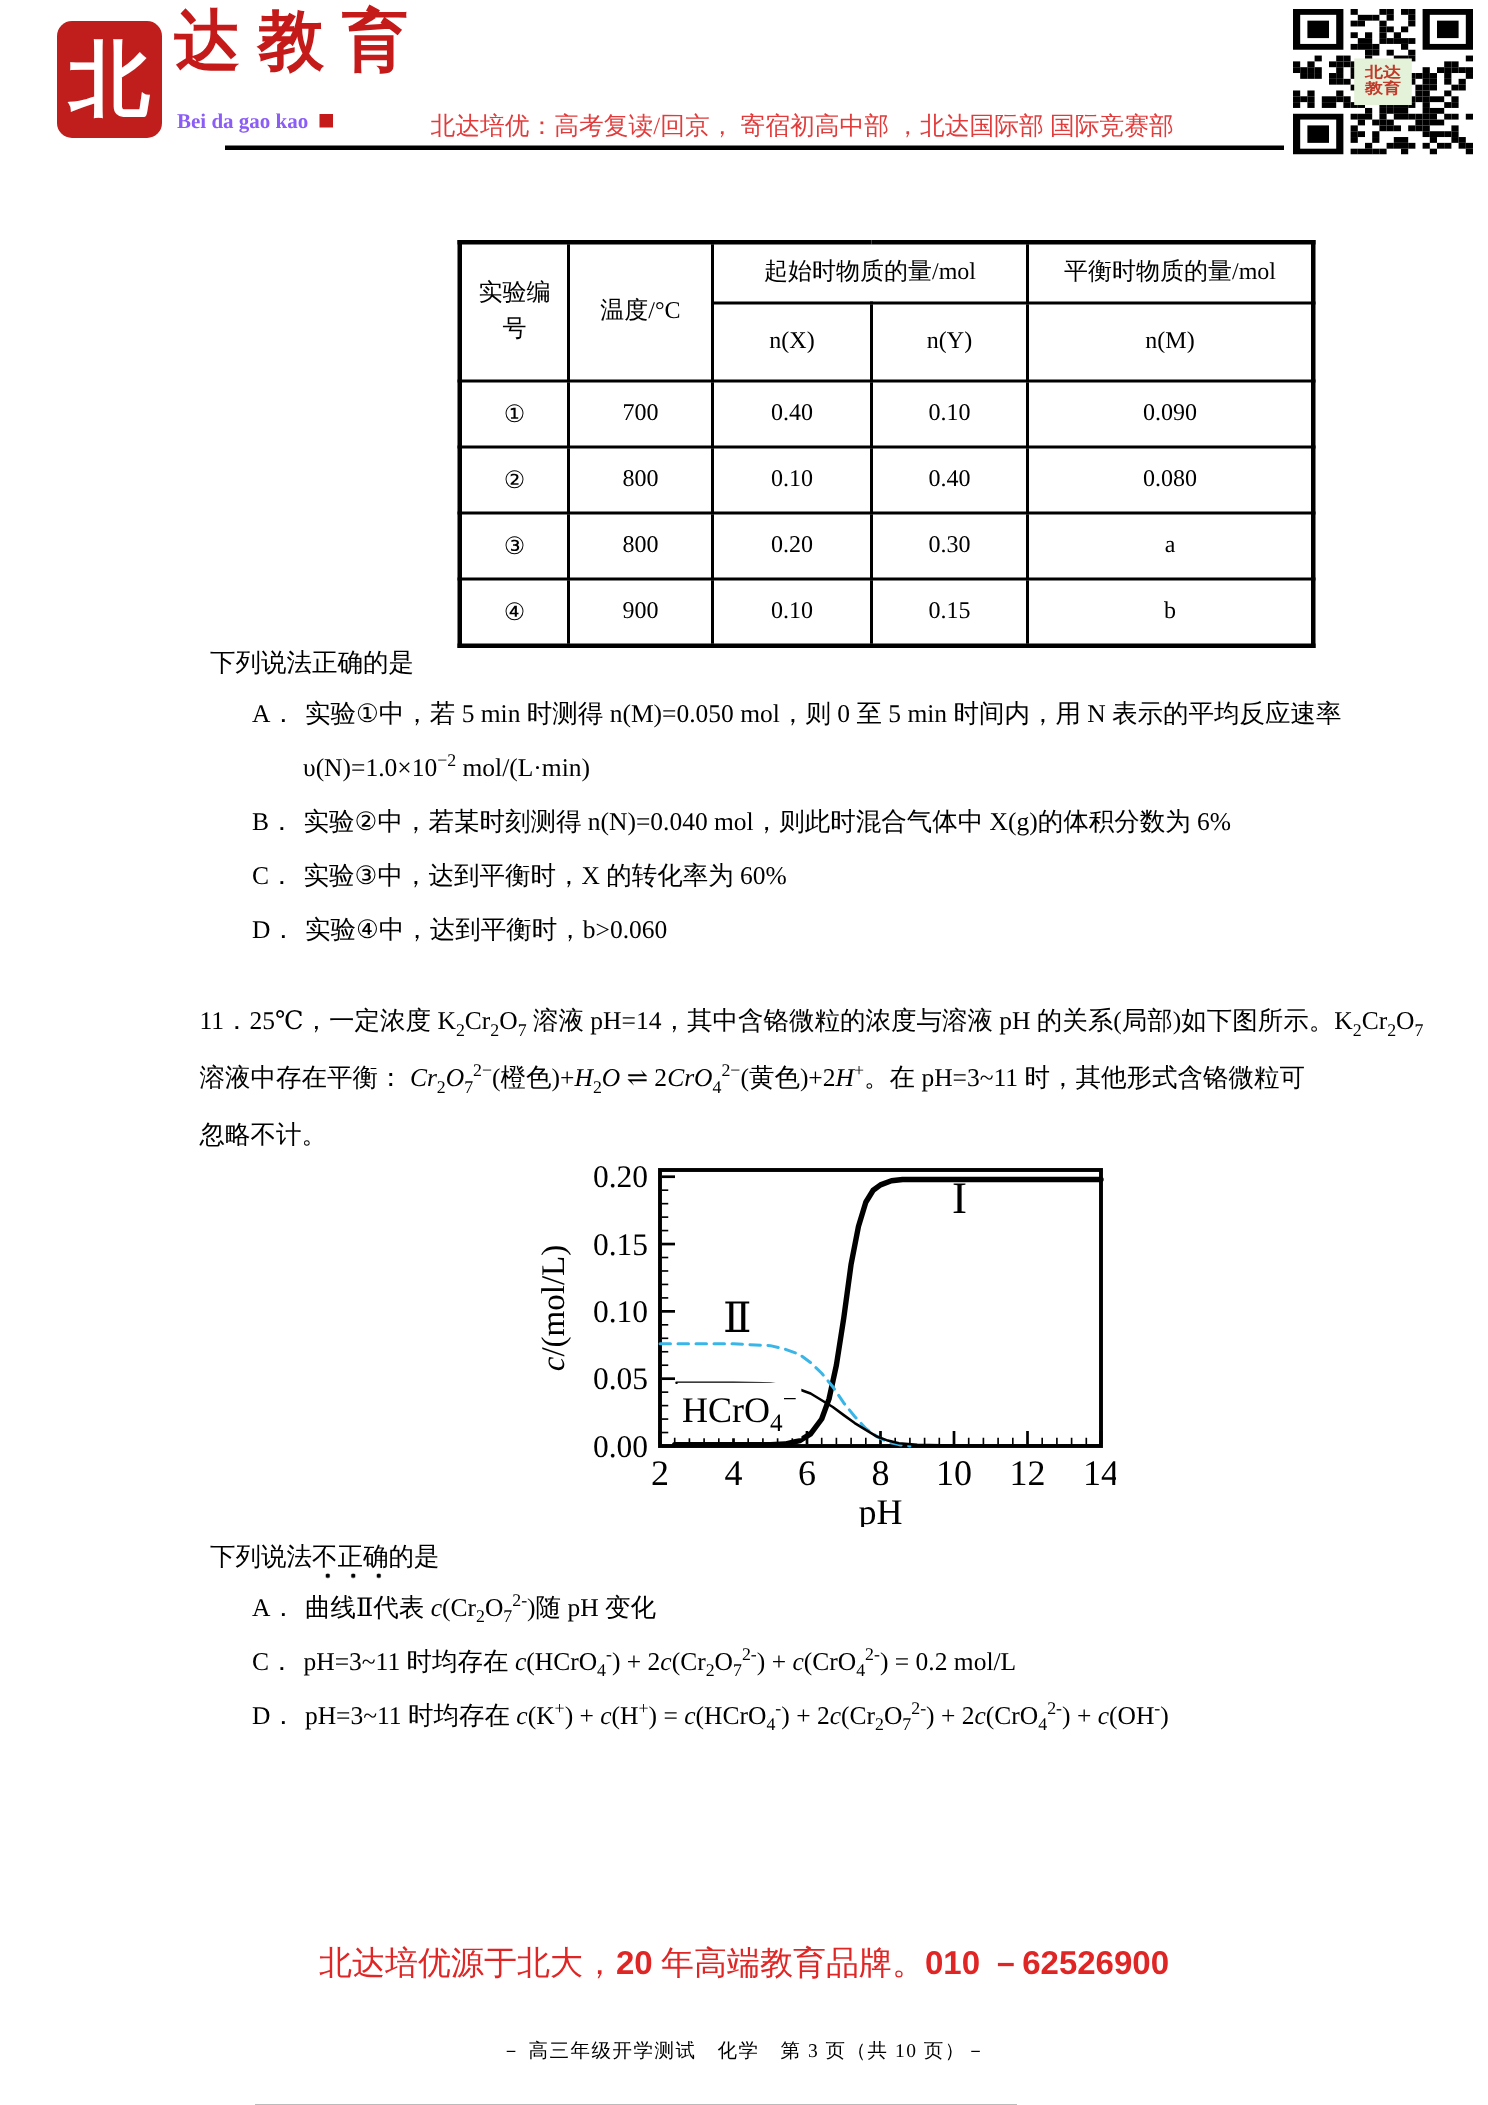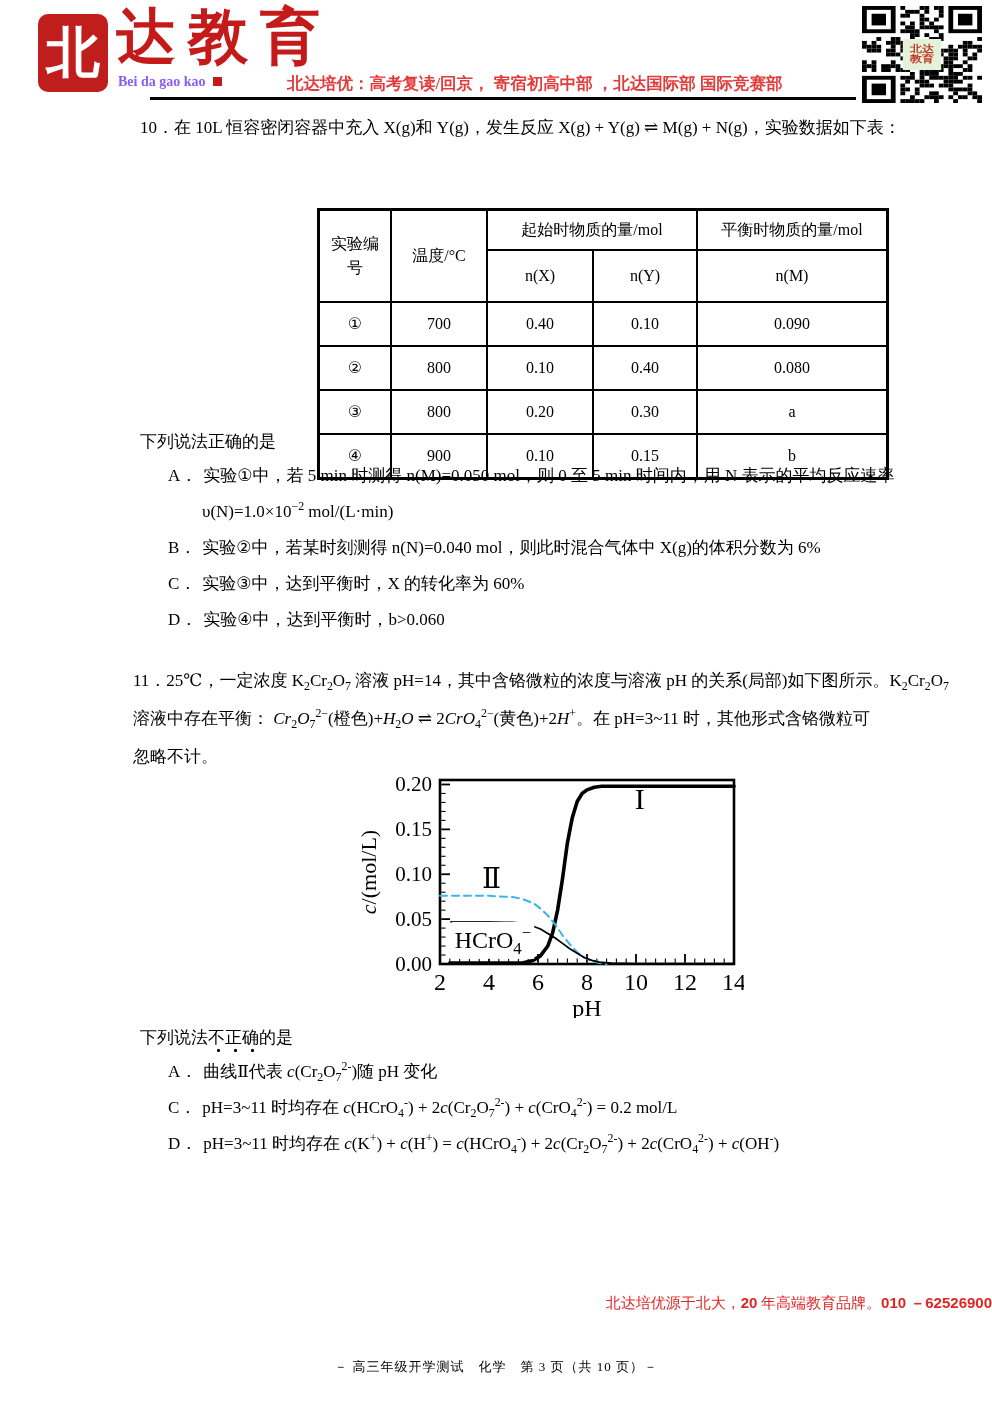--- a/index.html
+++ b/index.html
@@ -2,25 +2,25 @@
 <html><head>
 <meta charset="utf-8">
 <style>
   html,body{margin:0;padding:0;background:#888;}
   .page{position:relative;width:992px;height:1403px;background:#ffffff;margin:0 auto;
         font-family:"Liberation Serif","DejaVu Serif","DejaVu Sans",serif;color:#000;overflow:hidden;}
   
   .stamp{position:absolute;left:38px;top:14px;width:70px;height:78px;background:#c01d1d;border-radius:10px;
          display:flex;align-items:center;justify-content:center;}
   .stamp span{color:#fff;font-size:54px;font-weight:bold;line-height:1;}
-  .logo-callig{position:absolute;left:116px;top:4px;font-size:60px;font-weight:bold;color:#c41a1a;
+  .logo-callig{position:absolute;left:116px;top:4px;font-size:44px;font-weight:bold;color:#c41a1a;
                letter-spacing:12px;line-height:1.1;font-family:"Liberation Serif",serif;}
   .logo-roman{position:absolute;left:118px;top:74px;font-size:14px;font-weight:bold;color:#8b5cf6;}
   .logo-roman .sq{display:inline-block;width:9px;height:9px;background:#c41a1a;margin-left:7px;}
-  .slogan{position:absolute;left:287px;top:73px;font-size:16.5px;font-weight:bold;color:#e23b3b;white-space:nowrap;}
+  .slogan{position:absolute;left:287px;top:73px;font-size:16.5px;font-weight:normal;color:#e23b3b;white-space:nowrap;}
   .header-rule{position:absolute;left:150px;top:97px;width:706px;height:2.5px;background:#000;}
   #qr-svg{position:absolute;left:862px;top:6px;}
   
   .blk{position:absolute;font-size:17px;line-height:24px;}
   sub,sup{font-size:70%;line-height:0;}
   i{font-family:"Liberation Serif",serif;}
   .opt{margin:0 0 12px 0;}
   .opt .olabel{margin-right:6px;}
   .cont{margin:0 0 12px 34px;}
   .emph{padding-bottom:6px;background-image:radial-gradient(circle,#000 1.3px,transparent 1.7px);
@@ -29,21 +29,21 @@
   table.exp{border-collapse:collapse;border:3px solid #000;font-size:16px;}
   table.exp th,table.exp td{border:2px solid #000;text-align:center;font-weight:normal;padding:0 10px;}
   table.exp .r1 th{height:38px;}
   table.exp .r2 th{height:50px;}
   table.exp td{height:42px;}
   .w-exp{width:50px;} .w-temp{width:74px;} .w-nx{width:84px;} .w-ny{width:82px;} .w-nm{width:168px;}
   .circ{font-family:"DejaVu Sans",sans-serif;}
   
   #chart-wrap{position:absolute;left:360px;top:770px;}
   
-  .footer-red{position:absolute;left:0;top:1294px;width:100%;text-align:right;color:#e02525;font-size:15px;}
+  .footer-red{position:absolute;left:0;top:1294px;width:100%;text-align:center;color:#e02525;font-size:22px;}
   .footer-red .bold-sans{font-family:"Liberation Sans","DejaVu Sans",sans-serif;font-weight:bold;}
   .footer-page{position:absolute;left:0;top:1358px;width:100%;text-align:center;font-size:13px;letter-spacing:1px;}
 </style>
 </head>
 <body>
 
 <div class="page">
 
   <div>
     <div class="stamp">
@@ -259,23 +259,22 @@
         <rect x="80" y="8" width="12" height="12" fill="#000"></rect>
         <rect x="0" y="72" width="28" height="28" fill="#000"></rect>
         <rect x="4" y="76" width="20" height="20" fill="#fff"></rect>
         <rect x="8" y="80" width="12" height="12" fill="#000"></rect>
         <rect x="34" y="34" width="32" height="32" fill="#e4f2da"></rect>
         <text x="50" y="47" text-anchor="middle" font-size="10" fill="#c23a2a" font-weight="bold">北达</text>
         <text x="50" y="58" text-anchor="middle" font-size="10" fill="#c23a2a" font-weight="bold">教育</text>
       </svg>
   </div>
 
-  <div class="blk" style="left:140px;top:116px;width:812px;">10．在 10L 恒容密闭容器中充入 X(g)和 Y(g)，发生反应 X(g) + Y(g) ⇌ M(g) + N(g)，实验数据如下表：</div>
-
-  <div class="blk" style="left:317px;top:160px;margin-top:48px;">
+
+  <div class="blk" style="left:305px;top:160px;">
     <table class="exp">
       <thead>
         <tr class="r1">
           <th rowspan="2" class="w-exp">实验编号</th>
           <th rowspan="2" class="w-temp">温度/°C</th>
           <th colspan="2">起始时物质的量/mol</th>
           <th class="w-nm">平衡时物质的量/mol</th>
         </tr>
         <tr class="r2">
           <th class="w-nx">n(X)</th>

